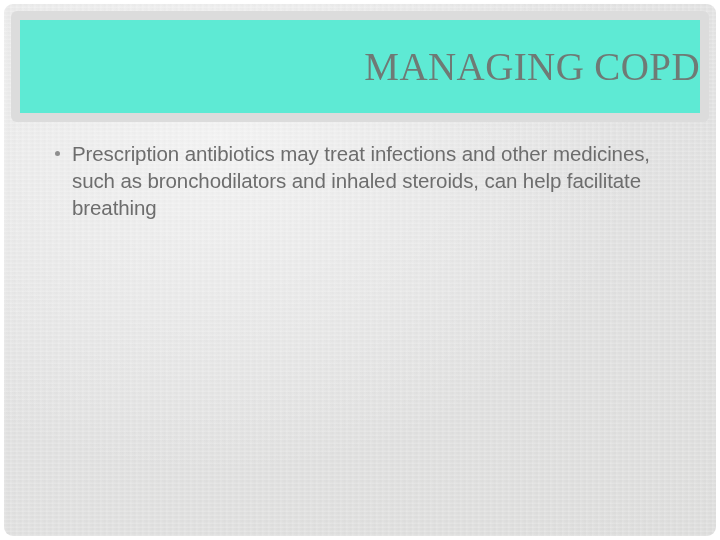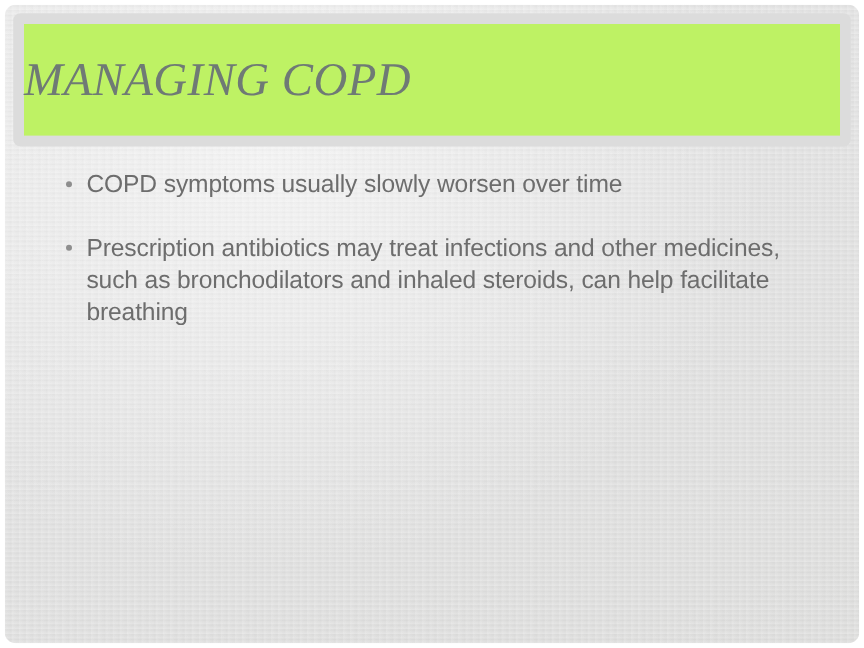--- a/index.html
+++ b/index.html
@@ -54,26 +54,25 @@
     height: 111px;
     background: #dcdcdc;
     border-radius: 6px;
     box-sizing: border-box;
     padding: 9px;
   }
 
   .title-plate {
     width: 100%;
     height: 100%;
-    background: #bef264;
+    background: #5eead4;
     box-sizing: border-box;
     display: flex;
     align-items: center;
-    justify-content: flex-start;
-    font-style: italic;
+    justify-content: flex-end;
   }
 
   .slide-title {
     font-family: "Liberation Serif", "DejaVu Serif", serif;
     font-size: 39px;
     font-weight: 400;
     line-height: 1;
     color: #6f7a75;
     letter-spacing: 0.4px;
     text-transform: uppercase;
@@ -131,20 +130,16 @@
 
   <div class="title-frame">
     <div class="title-plate">
       <h1 class="slide-title">Managing COPD</h1>
     </div>
   </div>
 
   <ul class="body-list">
     <li class="bullet-item">
       <span class="bullet-dot"></span>
-      <span class="bullet-text">COPD symptoms usually slowly worsen over time</span>
-    </li>
-    <li class="bullet-item">
-      <span class="bullet-dot"></span>
       <span class="bullet-text">Prescription antibiotics may treat infections and other medicines, such as bronchodilators and inhaled steroids, can help facilitate breathing</span>
     </li>
   </ul>
 </div>
 
 </body></html>

